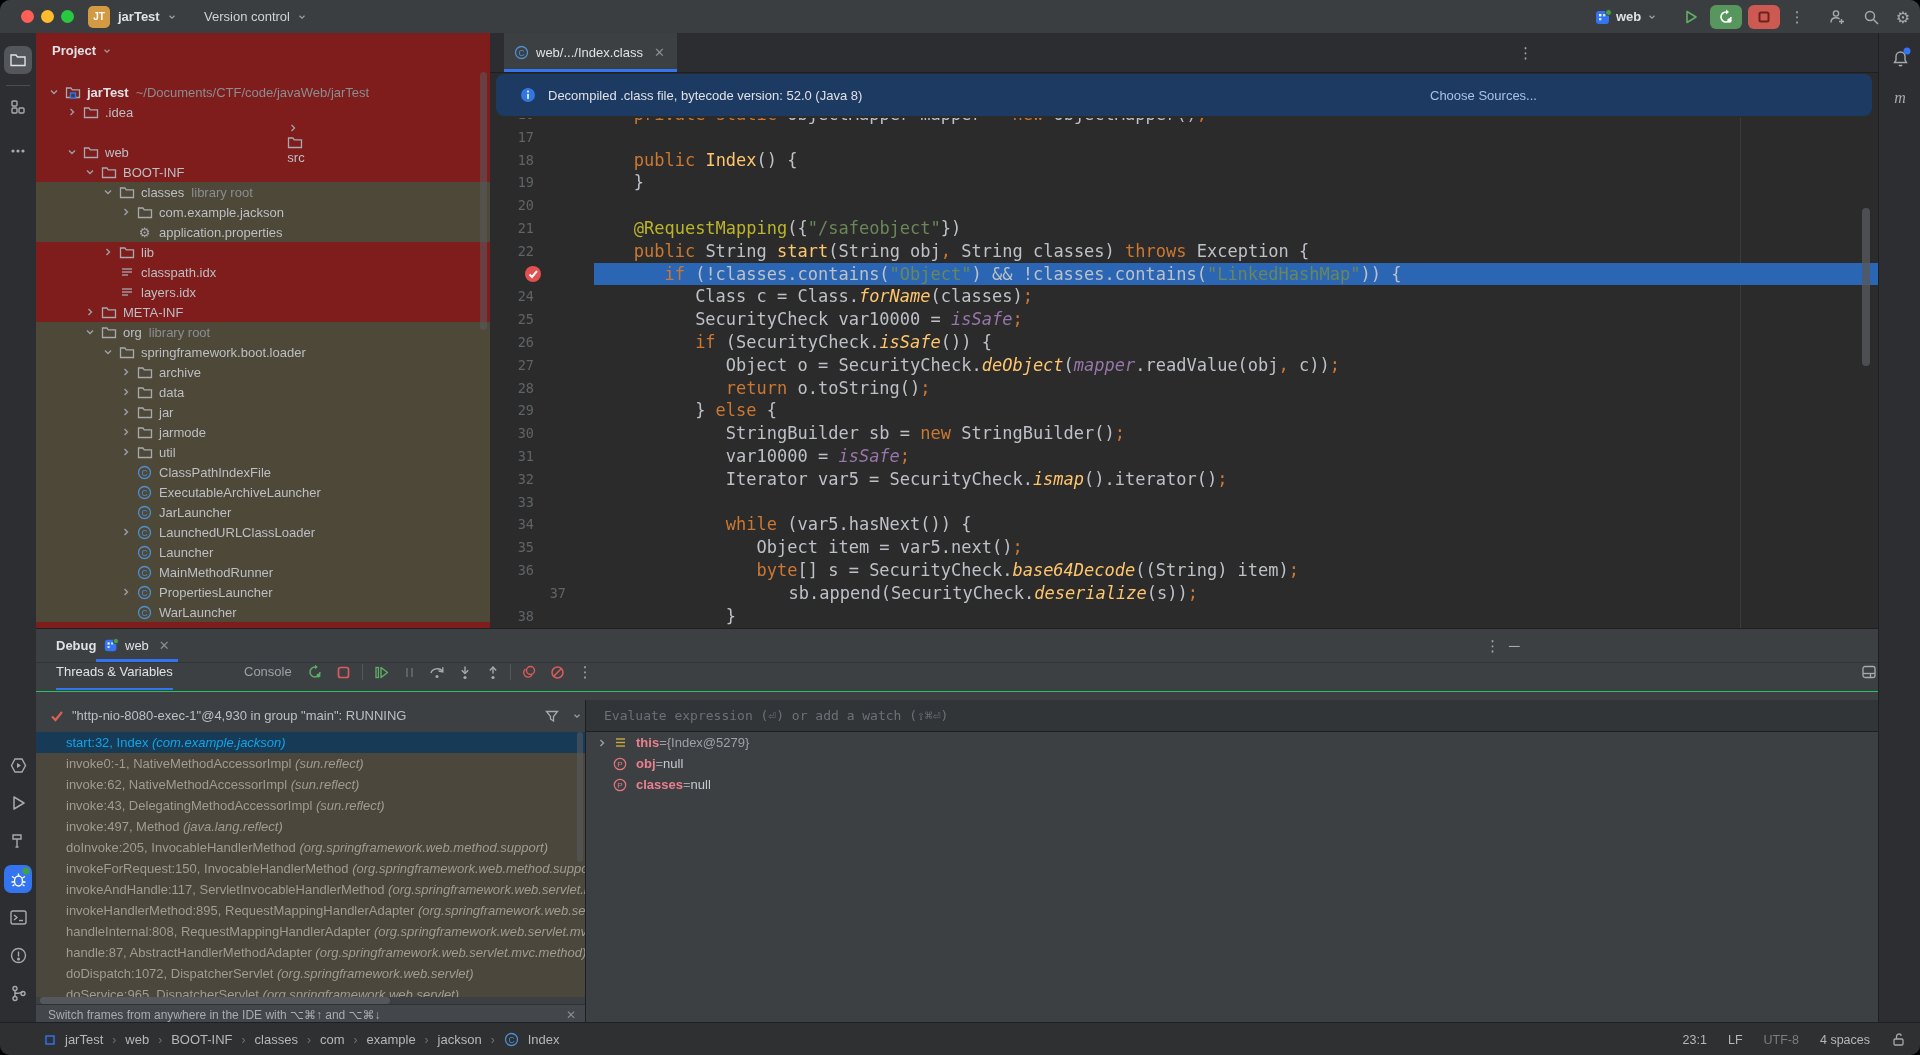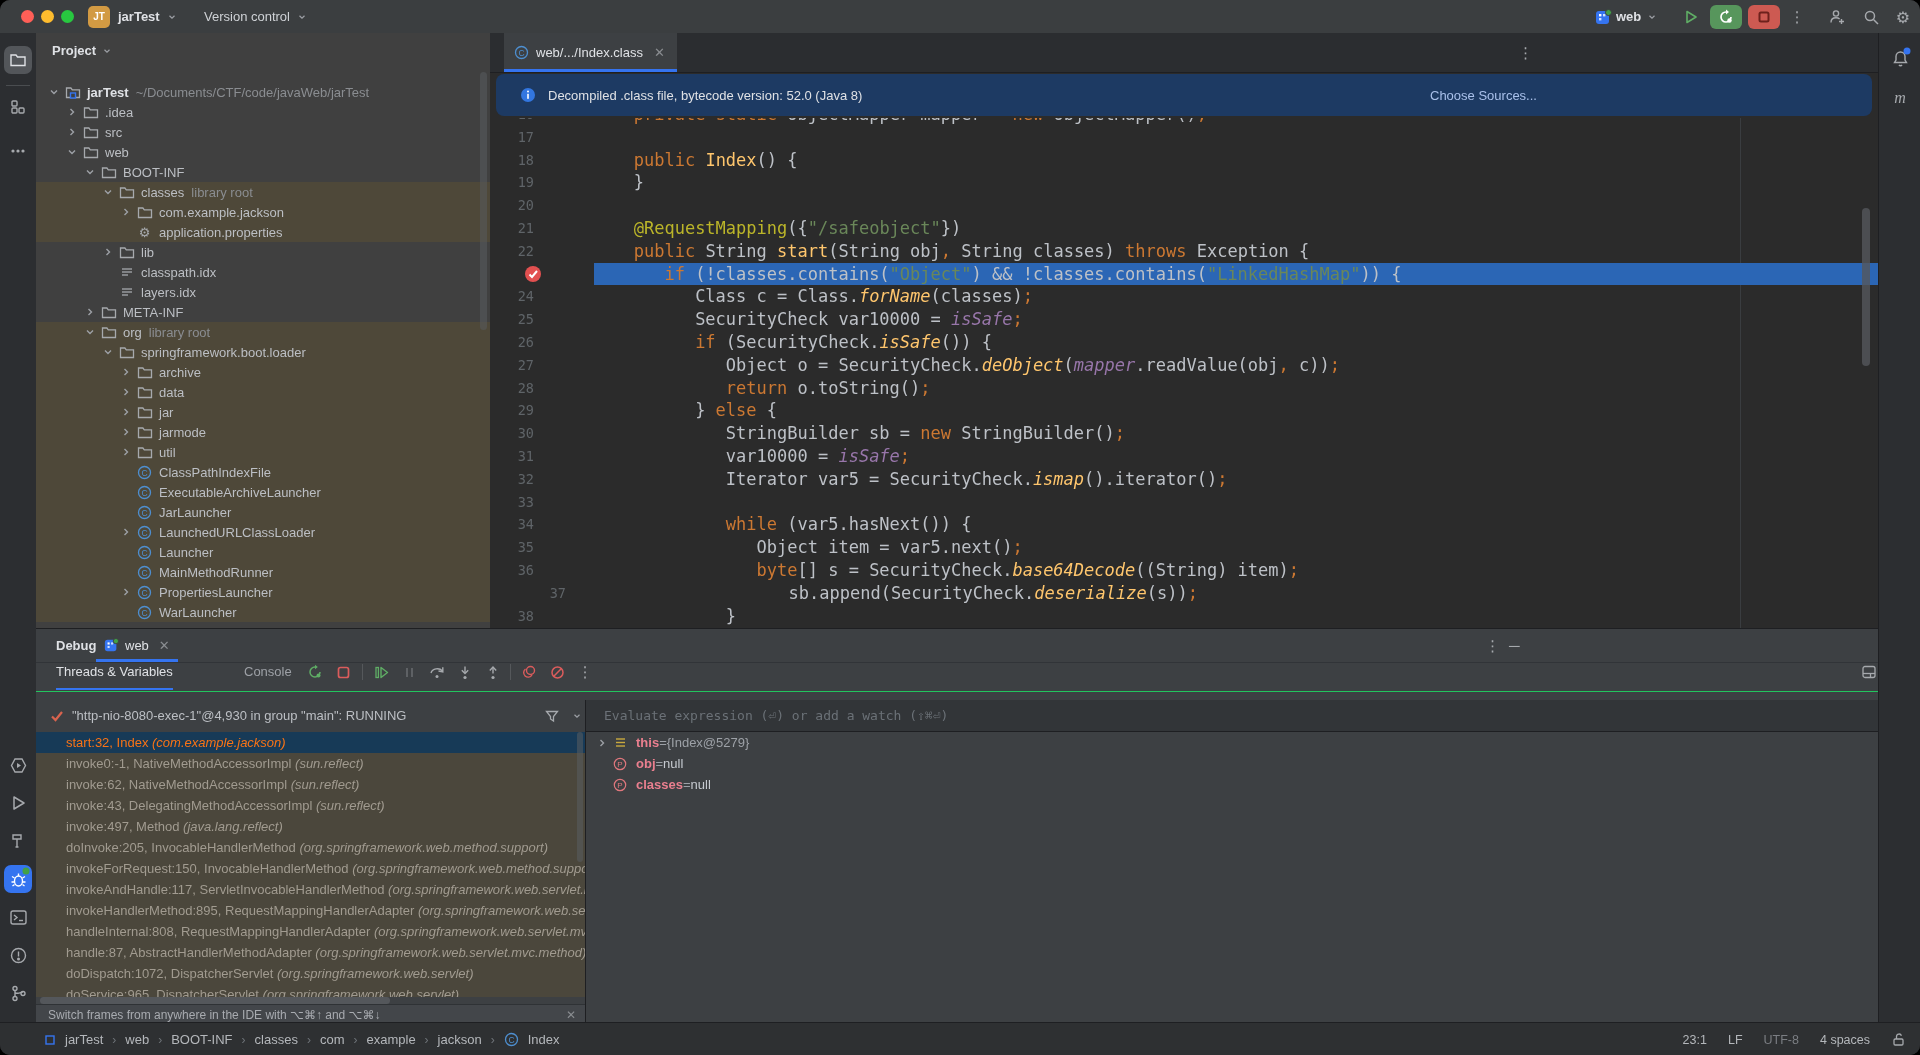--- a/index.html
+++ b/index.html
@@ -18,21 +18,21 @@
   .runbtn{position:absolute;top:4.5px;width:32px;height:24px;border-radius:6px;display:flex;align-items:center;justify-content:center;}
   .kebab{color:#a6a9ad;font-size:15px;letter-spacing:0;}
   
   #activity{position:absolute;left:0;top:33px;width:36px;height:989px;background:#2c2e31;border-right:1px solid #1e1f22;}
   #rightstrip{position:absolute;left:1878px;top:33px;width:42px;height:989px;background:#2c2e31;border-left:1px solid #1e1f22;}
   .act{position:absolute;left:4px;width:28px;height:28px;border-radius:7px;display:flex;align-items:center;justify-content:center;color:#a6a9ad;}
   .act.on{background:#53565a;color:#dfe1e5;}
   .act.blue{background:#3574f0;color:#fff;}
   .stripdiv{position:absolute;left:6px;width:24px;height:1px;background:#4a4d50;}
   
-  #project{position:absolute;left:36px;top:33px;width:454px;height:595px;background:#404040;overflow:hidden;border-right:1px solid #1e1f22;}
+  #project{position:absolute;left:36px;top:33px;width:454px;height:595px;background:#7f1d1d;overflow:hidden;border-right:1px solid #1e1f22;}
   #projhead{position:absolute;left:16px;top:10px;display:flex;align-items:center;gap:6px;color:#dfe1e5;font-size:13px;font-weight:600;}
   .trow{position:absolute;left:0;width:454px;height:20px;display:flex;align-items:center;font-size:13px;color:#bcbfc4;}
   .trow.lib{background:#4e4839;}
   .tchev{width:12px;height:12px;flex:none;display:flex;align-items:center;justify-content:center;}
   .tico{width:17px;height:16px;flex:none;margin-left:4px;display:flex;align-items:center;justify-content:center;}
   .tlabel{margin-left:6px;white-space:nowrap;}
   .tsuffix{margin-left:7px;color:#8a8d91;white-space:nowrap;}
   .bold{font-weight:700;color:#dfe1e5;}
   .pscroll{position:absolute;left:444px;top:39px;width:7px;height:258px;background:#585b5e;border-radius:4px;opacity:.55;}
   
@@ -63,21 +63,21 @@
     box-shadow:inset 0 -3px 0 #3574f0;}
   #dbgtoolbar{position:absolute;left:0;top:24px;width:100%;height:38px;border-bottom:1px solid #22c55e;}
   .dtab{position:absolute;top:0;height:37px;display:flex;align-items:center;font-size:13px;color:#9da0a6;}
   .dtab.on{color:#dfe1e5;box-shadow:inset 0 -2px 0 #3574f0;}
   .tbicon{position:absolute;top:8px;width:22px;height:22px;display:flex;align-items:center;justify-content:center;}
   .tsep{position:absolute;top:11px;width:1px;height:16px;background:#55585b;}
   #threadrow{position:absolute;left:0;top:71px;width:549px;height:31px;display:flex;align-items:center;color:#bcbfc4;font-size:13px;}
   #frames{position:absolute;left:0;top:103px;width:549px;height:265px;overflow:hidden;}
   .frow{position:absolute;left:0;width:549px;height:21px;line-height:21px;padding-left:30px;box-sizing:border-box;
     font-size:13px;color:#a19b90;background:#4b473c;white-space:nowrap;overflow:hidden;}
-  .frow.sel{background:#173a57;color:#f97316;}
+  .frow.sel{background:#173a57;color:#0ea5e9;}
   .fpkg{font-style:italic;}
   #fvscroll{position:absolute;left:541px;top:103px;width:6px;height:130px;background:#5a5d61;border-radius:3px;opacity:.55;}
   #fhscroll{position:absolute;left:4px;top:368px;width:350px;height:7px;background:#5a5d61;border-radius:4px;opacity:.8;}
   #hintbar{position:absolute;left:0;top:375px;width:549px;height:19px;background:#43464a;border-top:1px solid #2f3235;
     display:flex;align-items:center;color:#a8abb0;font-size:12px;}
   #vdiv{position:absolute;left:549px;top:71px;width:1px;height:323px;background:#1e1f22;}
   #evalrow{position:absolute;left:550px;top:71px;width:1292px;height:31px;background:#323538;border-bottom:1px solid #1e1f22;
     display:flex;align-items:center;color:#6b7177;font-family:"DejaVu Sans Mono","Liberation Mono",monospace;font-size:13px;}
   #vars{position:absolute;left:550px;top:103px;width:1292px;height:265px;}
   .vrow{position:absolute;left:0;width:100%;height:21px;display:flex;align-items:center;font-size:13px;}
@@ -278,21 +278,21 @@
               <polyline points="4.5,3 7.5,6 4.5,9" fill="none" stroke="#9da0a6" stroke-width="1.4"></polyline>
             </svg>
           </span>
           <span class="tico">
             <svg width="16" height="15" viewBox="0 0 16 15" fill="none" stroke="#a6a9ad" stroke-width="1.3">
               <path d="M1.5 12.5 V3 h4.4 l1.4 1.8 H14.5 v7.7 z"></path>
             </svg>
           </span>
           <span class="tlabel">.idea</span>
         </div>
-        <div class="trow" style="top: 89px; padding-left: 30px;">
+        <div class="trow" style="top: 89px; padding-left: 30px; flex-direction: column;">
           <span class="tchev">
             <svg width="12" height="12" viewBox="0 0 12 12">
               <polyline points="4.5,3 7.5,6 4.5,9" fill="none" stroke="#9da0a6" stroke-width="1.4"></polyline>
             </svg>
           </span>
           <span class="tico">
             <svg width="16" height="15" viewBox="0 0 16 15" fill="none" stroke="#a6a9ad" stroke-width="1.3">
               <path d="M1.5 12.5 V3 h4.4 l1.4 1.8 H14.5 v7.7 z"></path>
             </svg>
           </span>

